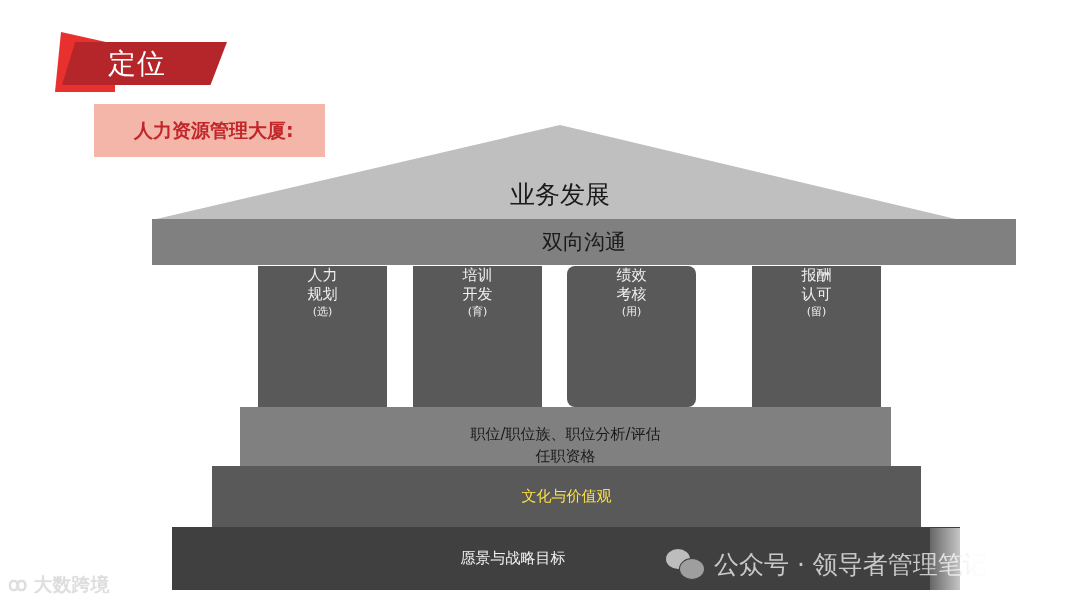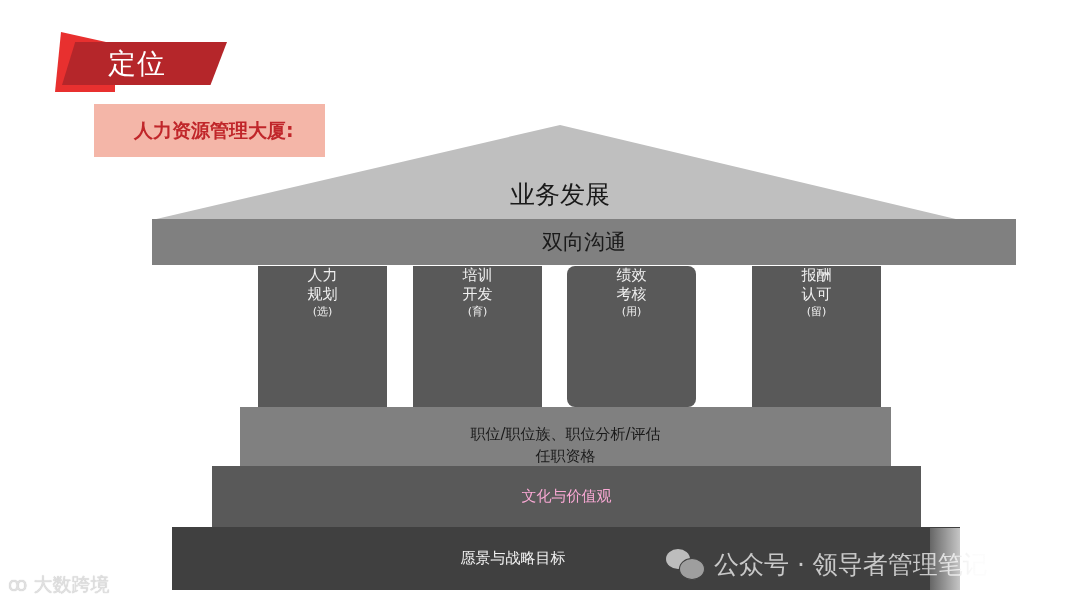--- a/index.html
+++ b/index.html
@@ -59,21 +59,21 @@
   #layer-job {
     left:240px; top:407px; width:651px; height:75px;
     background:#808080;
     display:flex; flex-direction:column; align-items:center; justify-content:center;
     font-size:15px; line-height:22px; color:#1a1a1a;
   }
   #layer-culture {
     left:212px; top:466px; width:709px; height:61px;
     background:#595959;
     display:flex; align-items:center; justify-content:center;
-    font-size:15px; color:#f9a8d4;
+    font-size:15px; color:#fde047;
   }
   #layer-vision {
     left:172px; top:527px; width:788px; height:63px;
     background:#404040;
     display:flex; align-items:center; justify-content:center;
     font-size:15px; color:#f2f2f2;
   }
   #wm-wechat {
     left:666px; top:544px; height:40px;
     display:flex; align-items:center;

